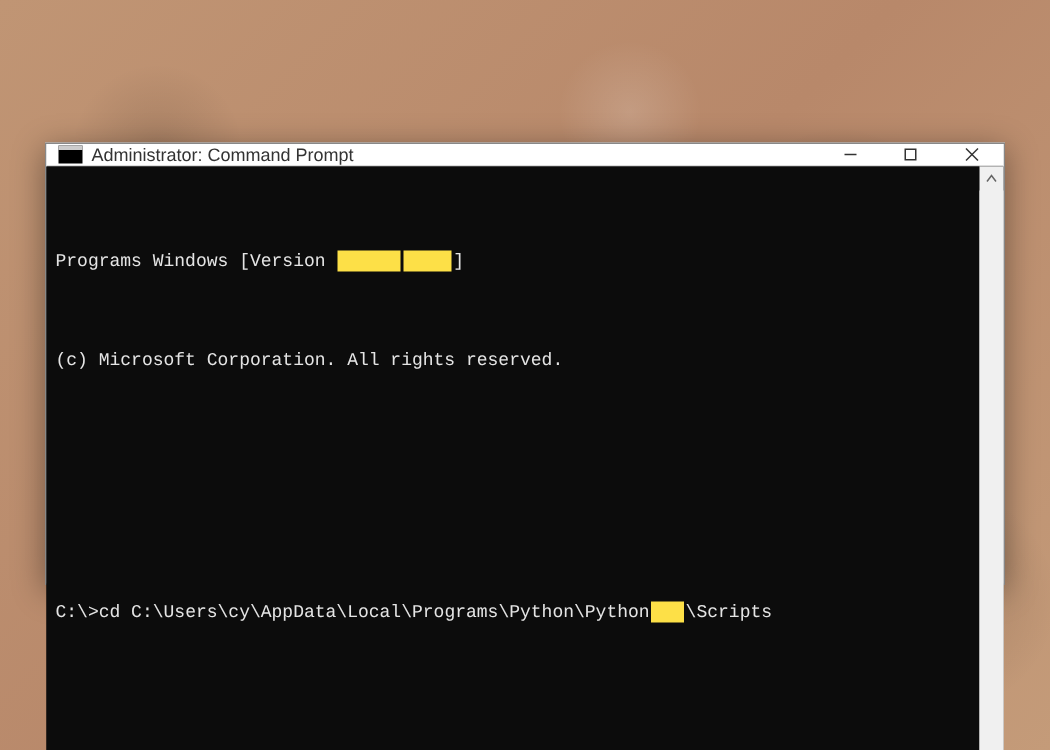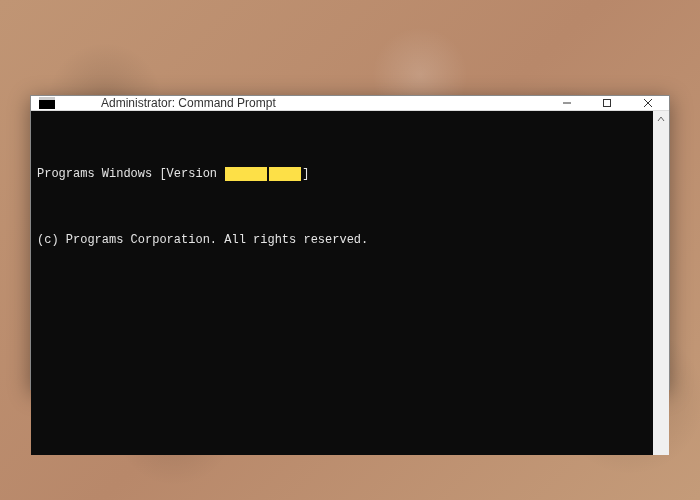--- a/index.html
+++ b/index.html
@@ -54,21 +54,20 @@
       content: "";
       position: absolute;
       top: 0; left: 0; right: 0;
       height: 3px;
       background: #ccc;
     }
     .title-text {
       font-size: 12px;
       color: #333;
       flex: 1;
-      margin-left: 40px;
     }
     .win-controls {
       display: flex;
       height: 100%;
     }
     .win-btn {
       width: 40px;
       display: flex;
       align-items: center;
       justify-content: center;
@@ -146,23 +145,24 @@
         <svg width="10" height="10" viewBox="0 0 10 10">
             <line x1="1" y1="1" x2="9" y2="9" stroke="#333" stroke-width="1"></line>
             <line x1="9" y1="1" x2="1" y2="9" stroke="#333" stroke-width="1"></line>
           </svg>
       </div>
     </div>
   </div>
   <div class="content-wrap">
     <div class="terminal">
       <span class="line"><span>Programs Windows [Version </span><span class="redact w1">xxxxx</span><span class="redact w2">xxx</span><span>]</span></span>
-      <span class="line">(c) Programs Corporation. All rights reserved.</span>
+      <span class="line">(c) Microsoft Corporation. All rights reserved.</span>
       <span class="line"> </span>
       <span class="line"> </span>
+      <span class="line"><span>C:\&gt;</span><span>cd C:\Users\cy\AppData\Local\Programs\Python\Python</span><span class="redact w3">xx</span><span>\Scripts</span></span>
       <span class="line"> </span>
       
     </div>
     <div class="scrollbar">
       <div class="scroll-arrow">
         <svg width="8" height="6" viewBox="0 0 8 6">
             <polyline points="1,5 4,1 7,5" fill="none" stroke="#666" stroke-width="1"></polyline>
           </svg>
       </div>
       <div class="scroll-track"></div>

